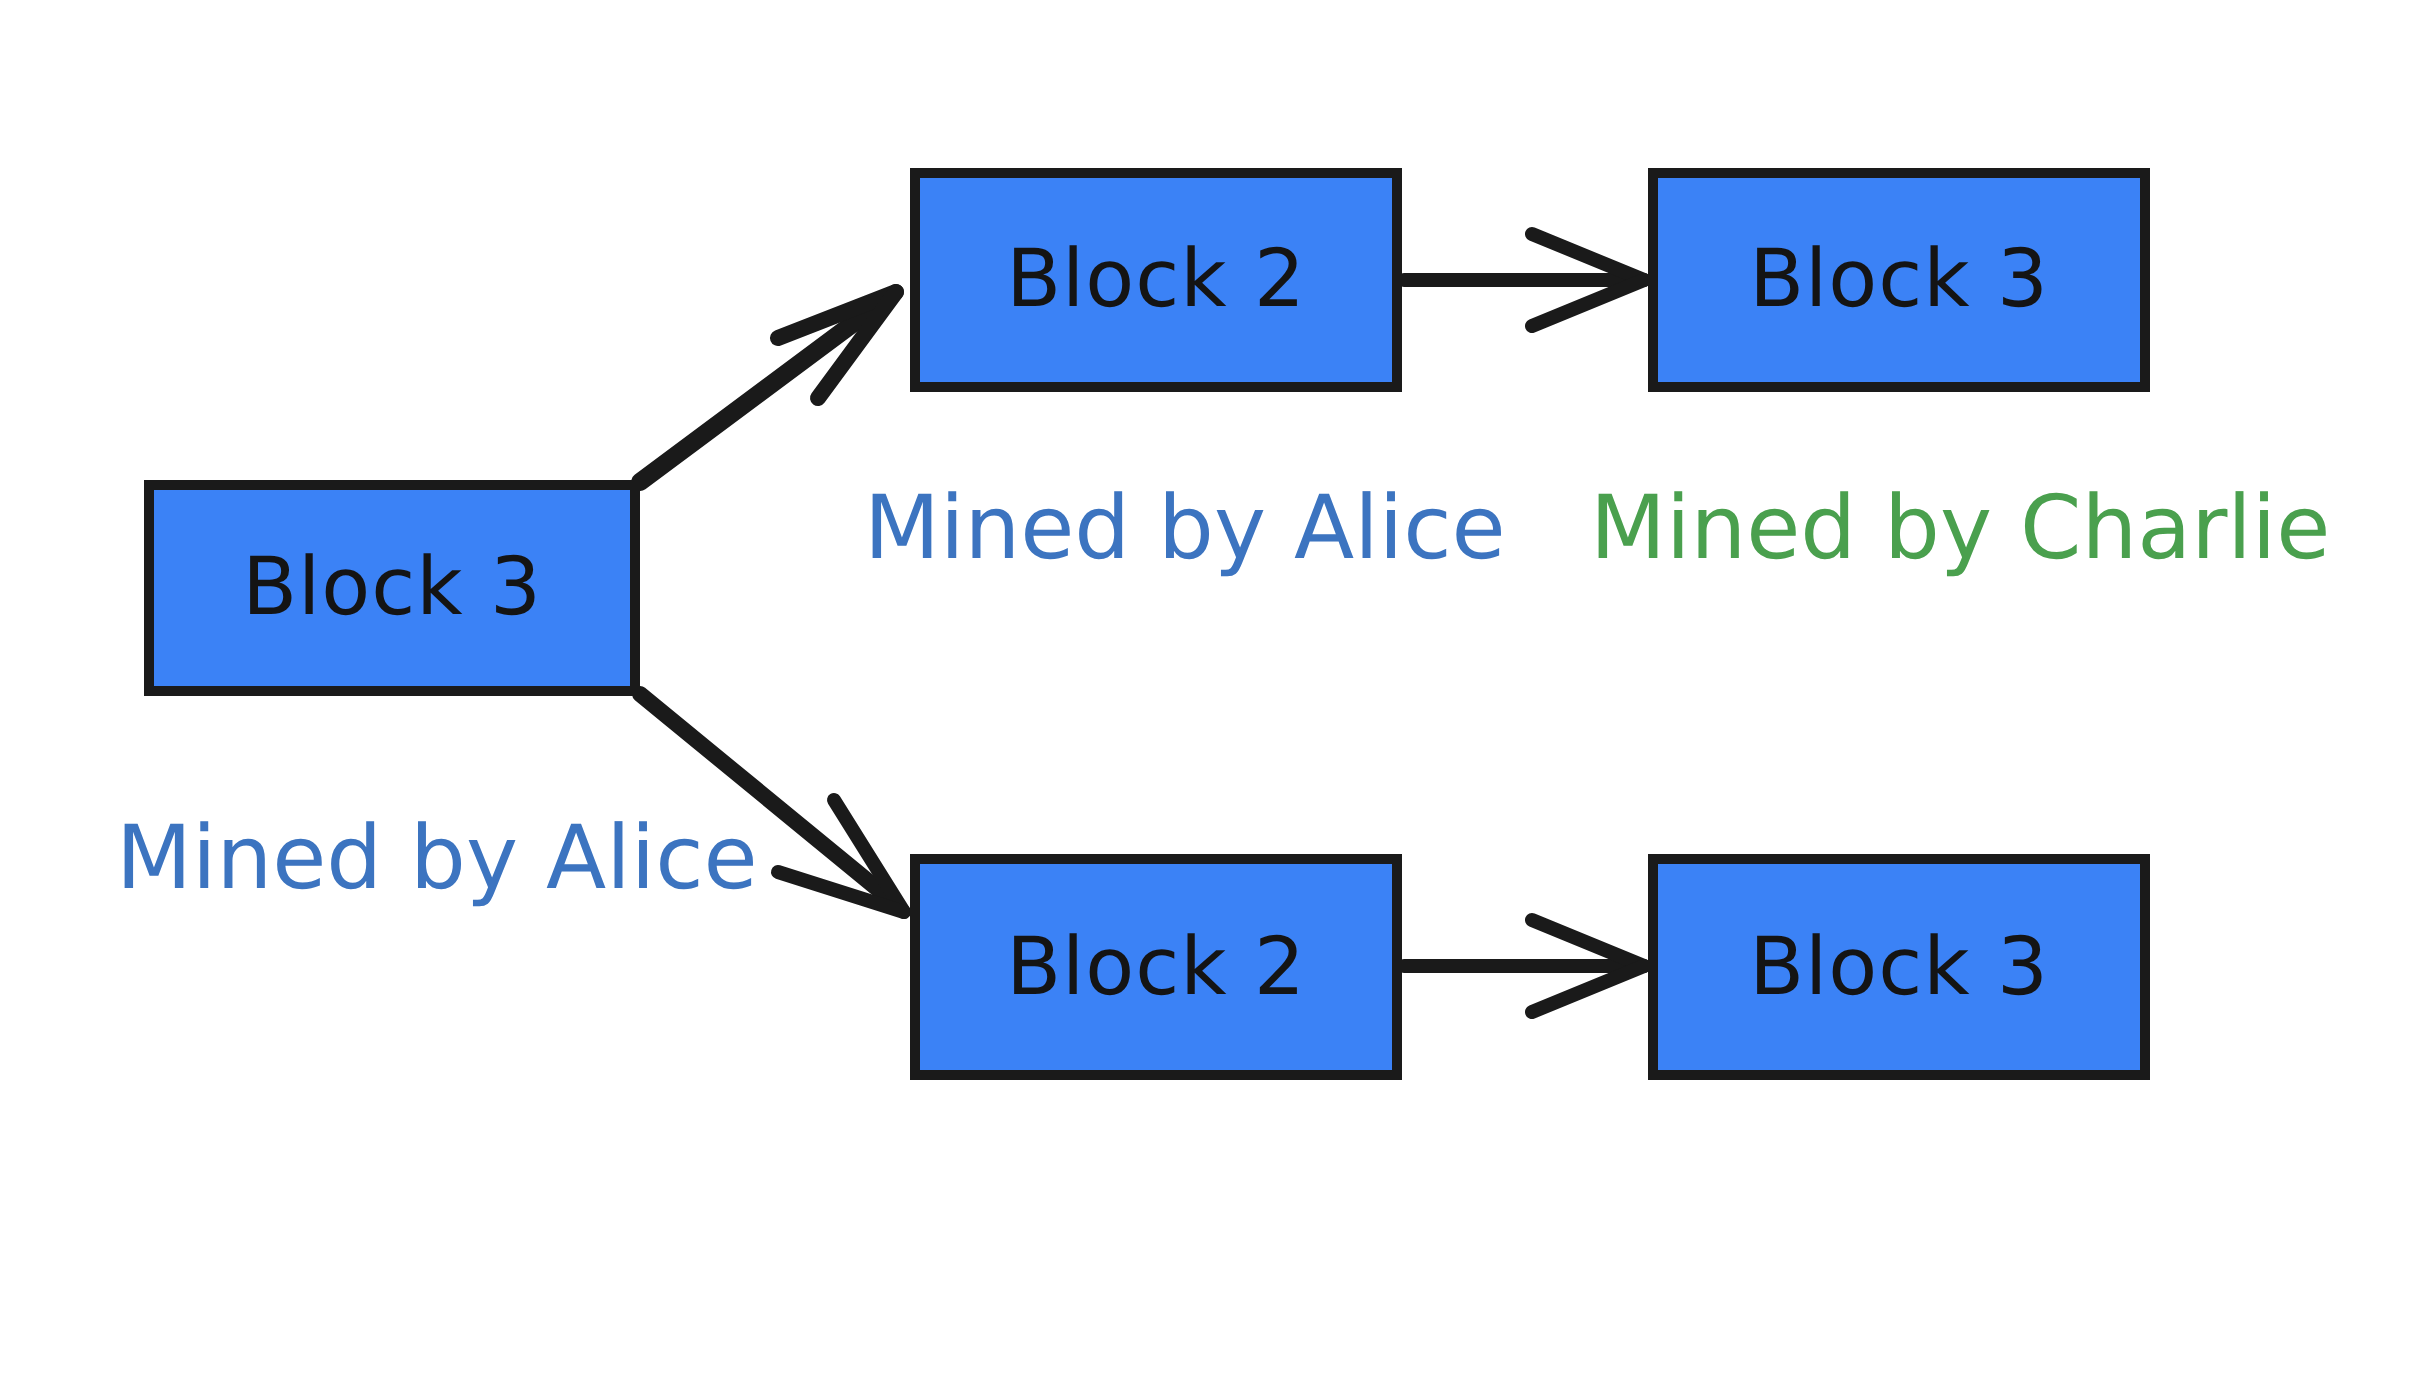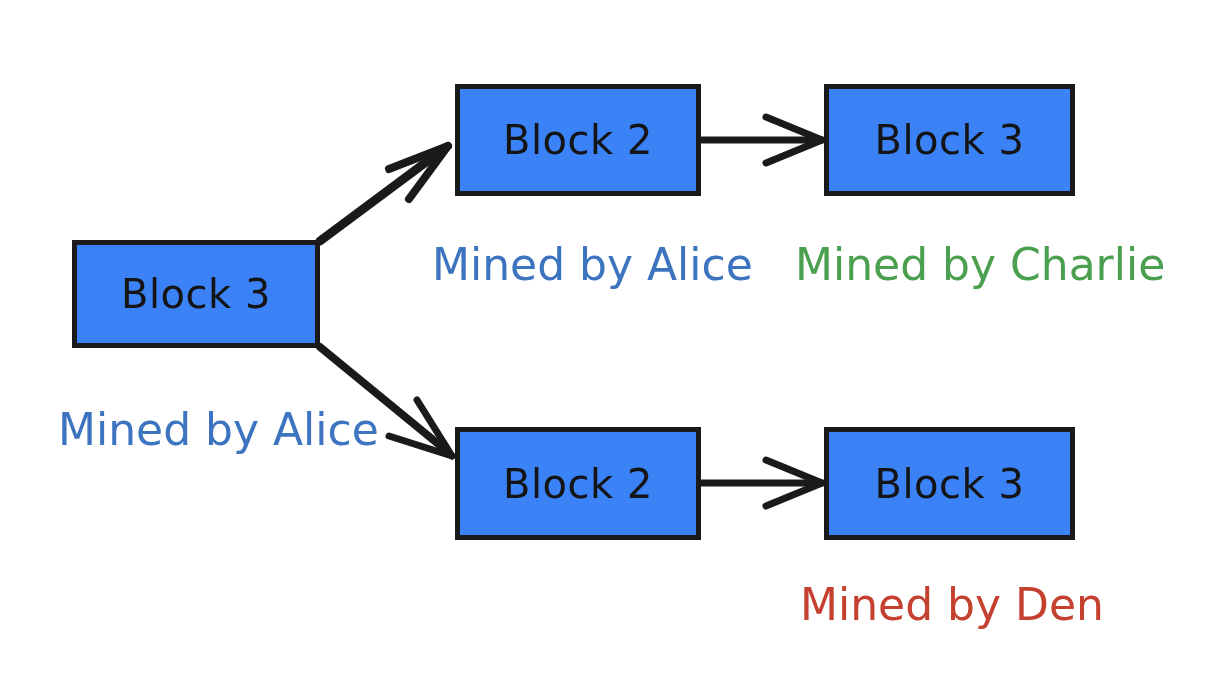--- a/index.html
+++ b/index.html
@@ -120,15 +120,14 @@
     <span class="block-label">Block 3</span>
   </div>
 
   <div class="miner-label" id="miner-block1" style="color: rgb(60, 116, 192);">Mined by Alice</div>
 
   <div class="miner-label" id="miner-block2-top" style="color: rgb(60, 116, 192);">Mined by Alice</div>
 
   <div class="miner-label" id="miner-block3-top" style="color: rgb(74, 160, 78);">Mined by Charlie</div>
 
 
-  <div class="miner-label" id="miner-block3-bot" style="color: rgb(197, 64, 47);">Mined by Den</div>
 
 </div>
 
 </body></html>

